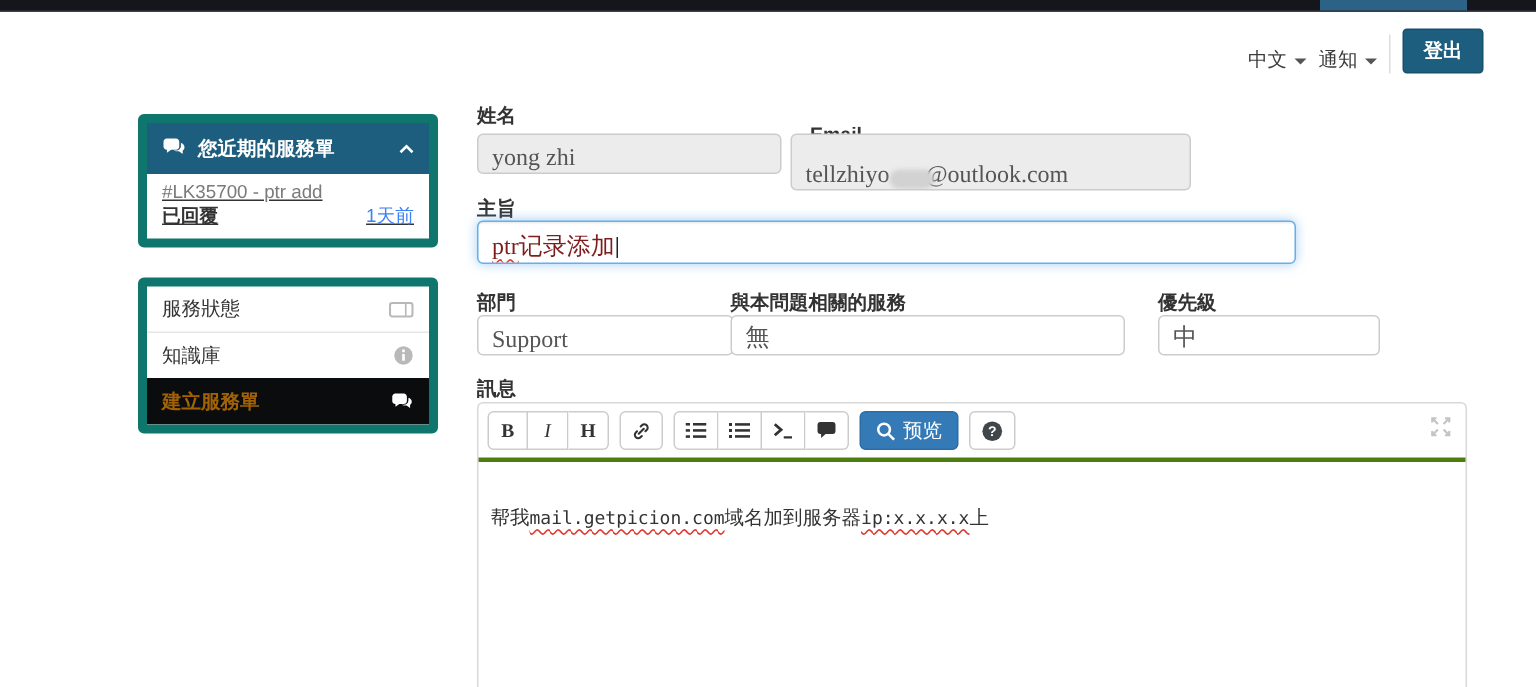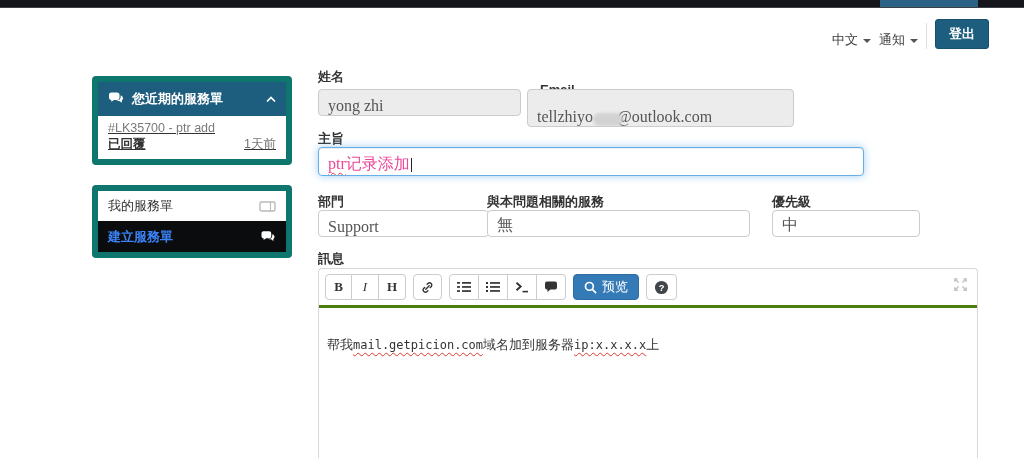--- a/index.html
+++ b/index.html
@@ -20,31 +20,31 @@
 
   
   .sidebar{position:absolute;left:92px;top:76px;width:200px;}
   .panel{border:6px solid #0f766e;border-radius:4px;background:#fff;margin-bottom:20px;overflow:hidden;}
   .panel-header{background:#1d5d7e;color:#fff;display:flex;align-items:center;gap:8px;padding:8px 10px;font-size:13px;font-weight:600;cursor:pointer;}
   .panel-header .chev{margin-left:auto;display:flex;}
   .ticket-body{padding:5px 10px 7px;text-decoration:underline;}
   .ticket-id{color:#7a7a7a;font-size:12.5px;line-height:15px;}
   .ticket-row{display:flex;justify-content:space-between;font-size:12.5px;margin-top:1px;line-height:15px;gap:34px;}
   .ticket-status{font-weight:bold;color:#333;}
-  .ticket-time{color:#737373;}
+  .ticket-time{color:#3b82f6;}
   .nav-item{display:flex;align-items:center;justify-content:space-between;padding:7px 10px;font-size:13px;color:#333;border-top:1px solid #e6e6e6;cursor:pointer;line-height:16px;}
   .nav-icon{color:#b9b9b9;display:flex;}
-  .nav-item.active{background:#0b0c0e;color:#3b82f6;font-weight:bold;border-top-color:#0b0c0e;}
+  .nav-item.active{background:#0b0c0e;color:#a16207;font-weight:bold;border-top-color:#0b0c0e;}
   .nav-item.active .nav-icon{color:#fff;}
 
   
   .flabel{position:absolute;font-size:13px;font-weight:bold;color:#333;line-height:15px;white-space:nowrap;}
   .tinput{position:absolute;box-sizing:border-box;border:1px solid #ccc;border-radius:4px;background:#fff;font-size:16px;color:#555;padding:0 9px;display:flex;align-items:flex-end;white-space:nowrap;overflow:hidden;font-family:Liberation Serif, serif;}
   .tinput.disabled{background:#ececec;}
-  .tinput.focused{border-color:#66afe9;box-shadow:inset 0 1px 1px rgba(0,0,0,.075),0 0 8px rgba(102,175,233,.6);color:#ec4899;}
+  .tinput.focused{border-color:#66afe9;box-shadow:inset 0 1px 1px rgba(0,0,0,.075),0 0 8px rgba(102,175,233,.6);color:#7f1d1d;}
   .caret-line{display:inline-block;width:1px;height:14px;background:#222;margin-left:1px;vertical-align:-3px;}
   .squiggle{text-decoration:underline;text-decoration-style:wavy;text-decoration-color:#e0392f;text-decoration-thickness:1px;text-underline-offset:3px;text-decoration-skip-ink:none;}
   .mono{font-family:"DejaVu Sans Mono",monospace;font-size:12px;}
   .censor{display:inline-block;width:30px;height:13px;background:#d2d2d2;border-radius:7px;filter:blur(1.5px);vertical-align:-2px;margin:0 -6px 0 0;}
 
   
   .editor{position:absolute;left:318px;top:268px;width:660px;height:190px;border:1px solid #d8d8d8;border-bottom:none;border-radius:4px 4px 0 0;background:#fff;box-sizing:border-box;}
   .toolbar{display:flex;gap:7px;padding:5px 6px;position:relative;align-items:center;}
   .btn{background:#fff;border:1px solid #ccc;border-radius:4px;height:26px;min-width:27px;display:flex;align-items:center;justify-content:center;font-size:13px;color:#333;padding:0 7px;cursor:pointer;box-sizing:border-box;font-family:inherit;}
   .btn-group{display:flex;}
@@ -100,25 +100,35 @@
       <div class="ticket-row">
         <span class="ticket-status">已回覆</span>
         <span class="ticket-time">1天前</span>
       </div>
     </div>
   </div>
 
   <div class="panel">
 
     <div class="nav-item" style="border-top:none">
-      <span>我的服務單</span>
+      <span>服務狀態</span>
       <span class="nav-icon">
         <svg width="17" height="13" viewBox="0 0 17 13" fill="none" stroke="currentColor" stroke-width="1.4">
             <rect x="1" y="2" width="15" height="9" rx="1.5"></rect>
             <path d="M11.5 2v9" stroke-width="1.1"></path>
+          </svg>
+      </span>
+    </div>
+    <div class="nav-item">
+      <span>知識庫</span>
+      <span class="nav-icon">
+        <svg width="14" height="14" viewBox="0 0 16 16">
+            <circle cx="8" cy="8" r="7" fill="currentColor"></circle>
+            <rect x="7" y="6.8" width="2" height="5.2" fill="#fff"></rect>
+            <rect x="7" y="3.4" width="2" height="2.1" fill="#fff"></rect>
           </svg>
       </span>
     </div>
     <div class="nav-item active">
       <span>建立服務單</span>
       <span class="nav-icon">
         <svg width="16" height="13" viewBox="0 0 16 14" fill="currentColor">
             <path d="M1 2.6C1 1.4 2 .4 3.2.4h6.1c1.2 0 2.2 1 2.2 2.2v3.1c0 1.2-1 2.2-2.2 2.2H6.1L3.3 9.8V7.9h-.1C2 7.9 1 6.9 1 5.7z"></path>
             <path d="M12.6 3.4c1.4.3 2.4 1.4 2.4 2.8 0 .9-.5 1.7-1.2 2.2v2.3l-2.5-1.8h-1.8c-.6 0-1.2-.2-1.7-.5h1.5c1.9 0 3.3-1.4 3.3-3.1z"></path>
           </svg>

